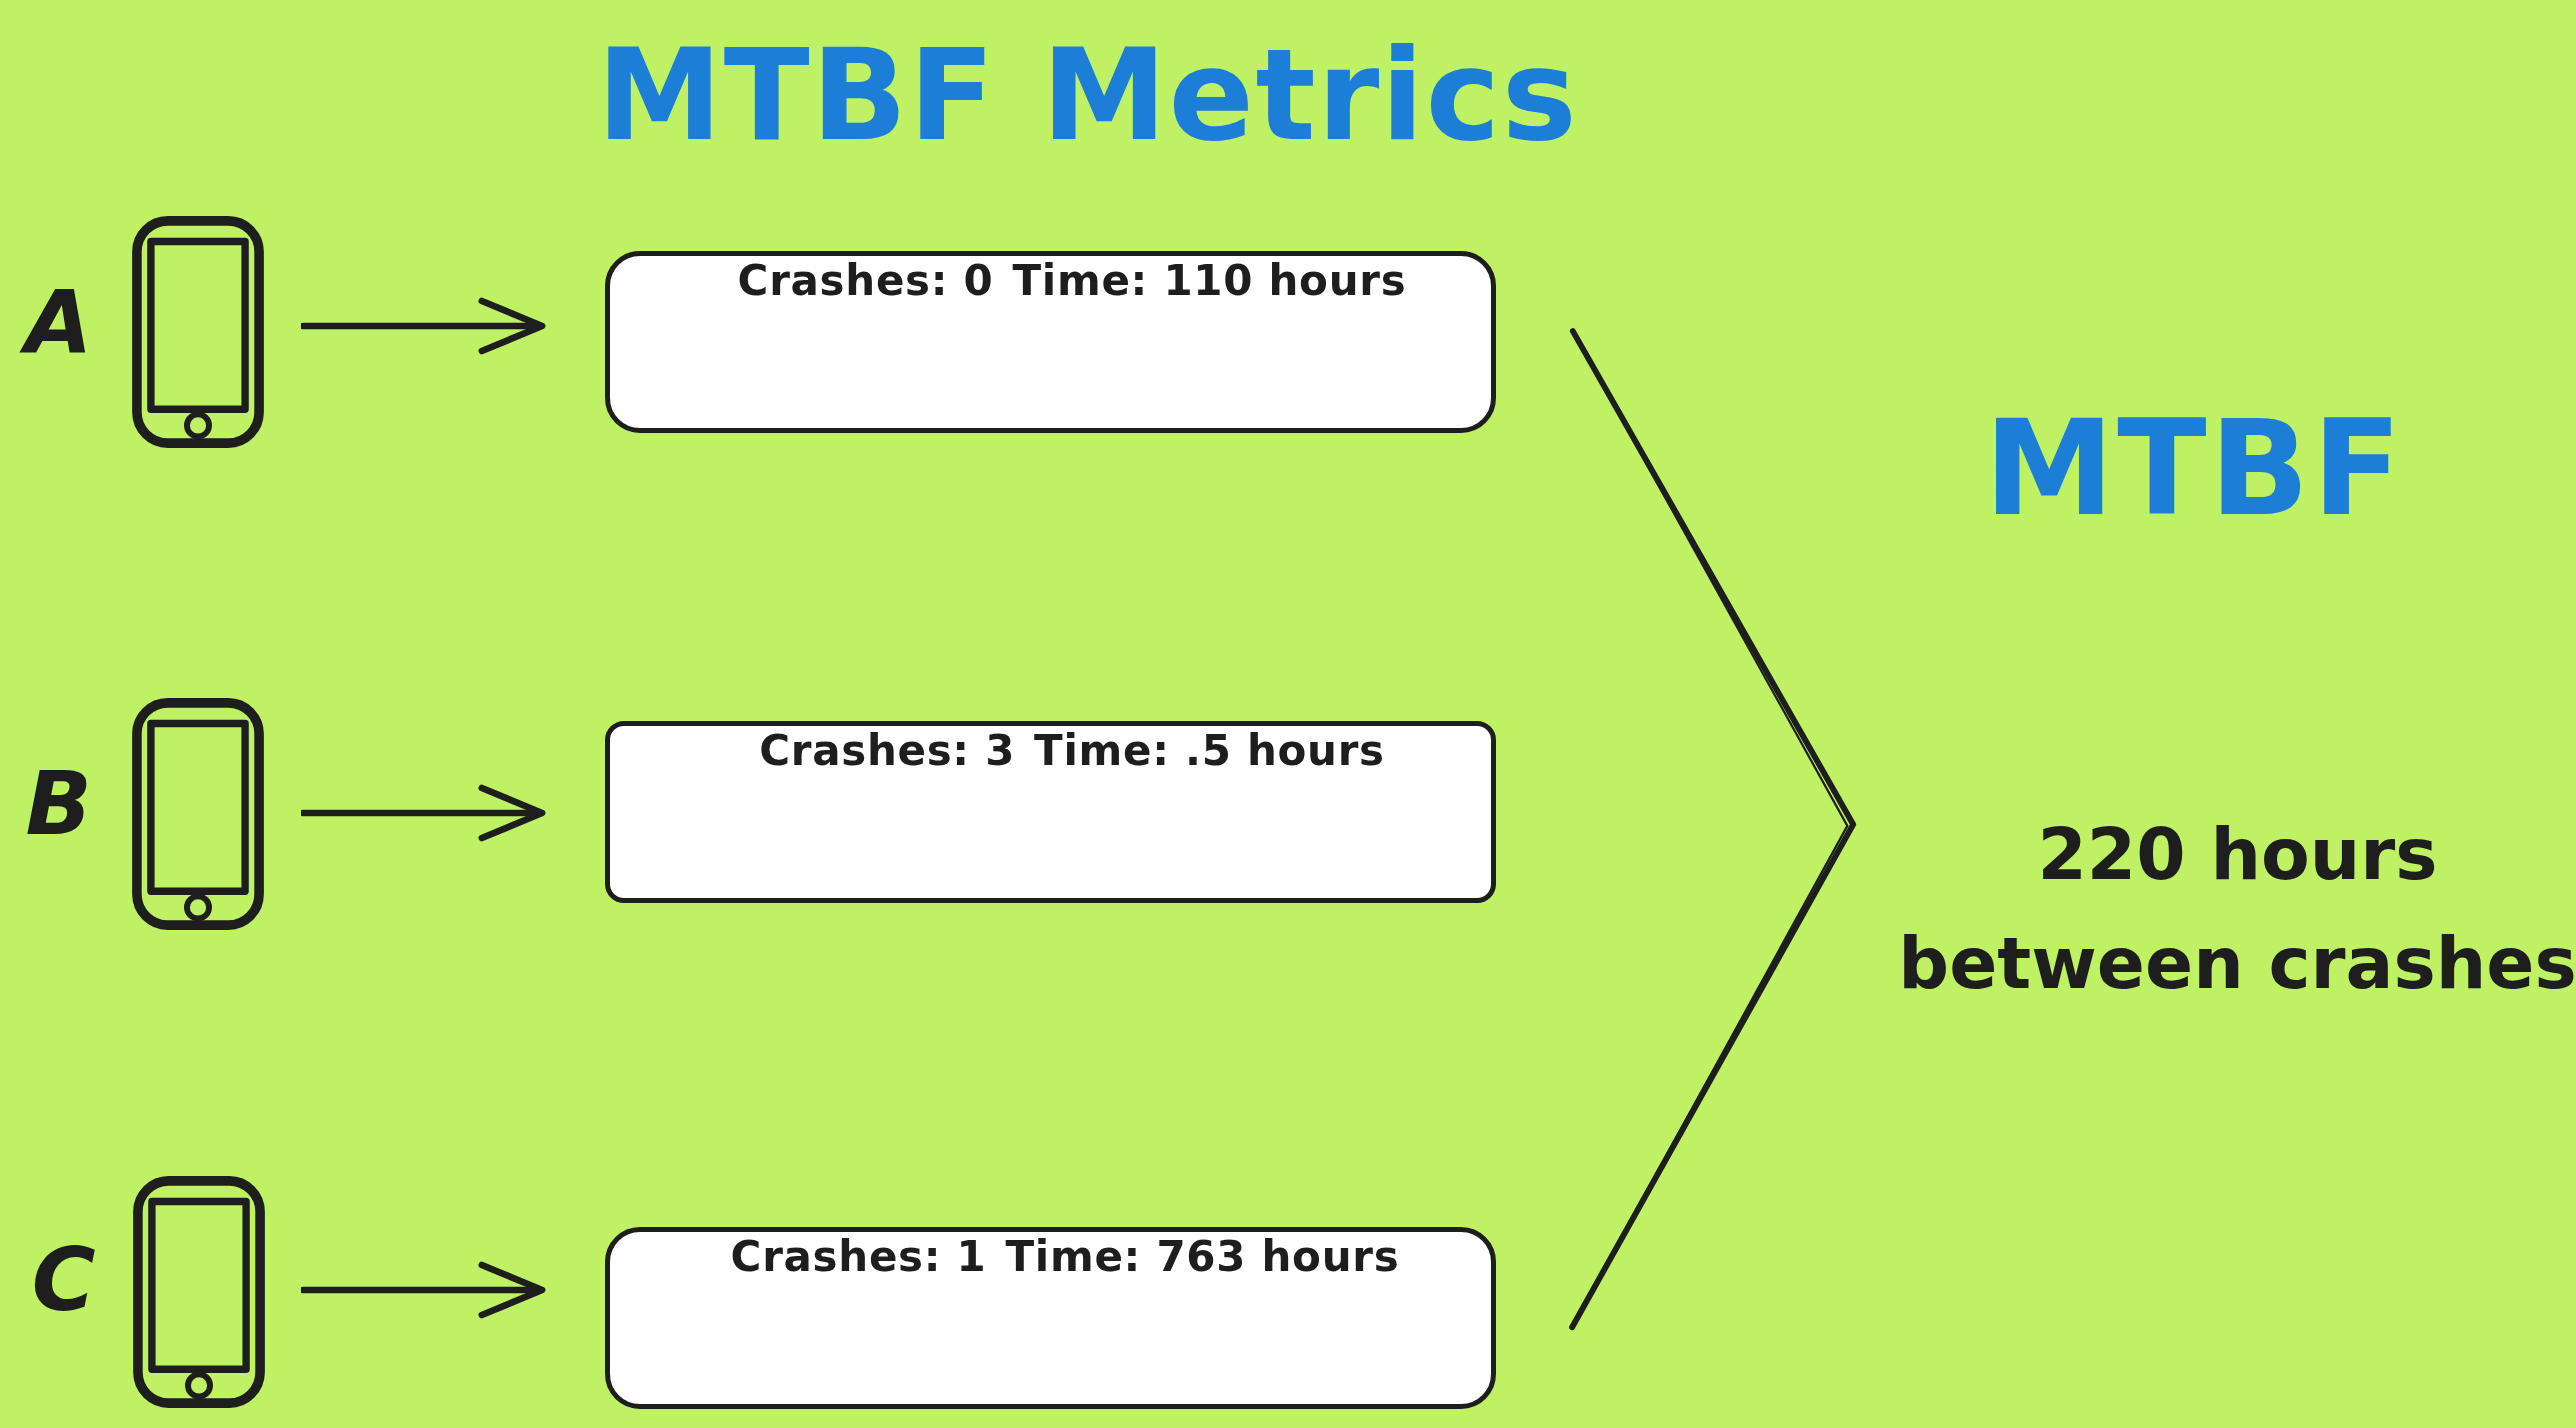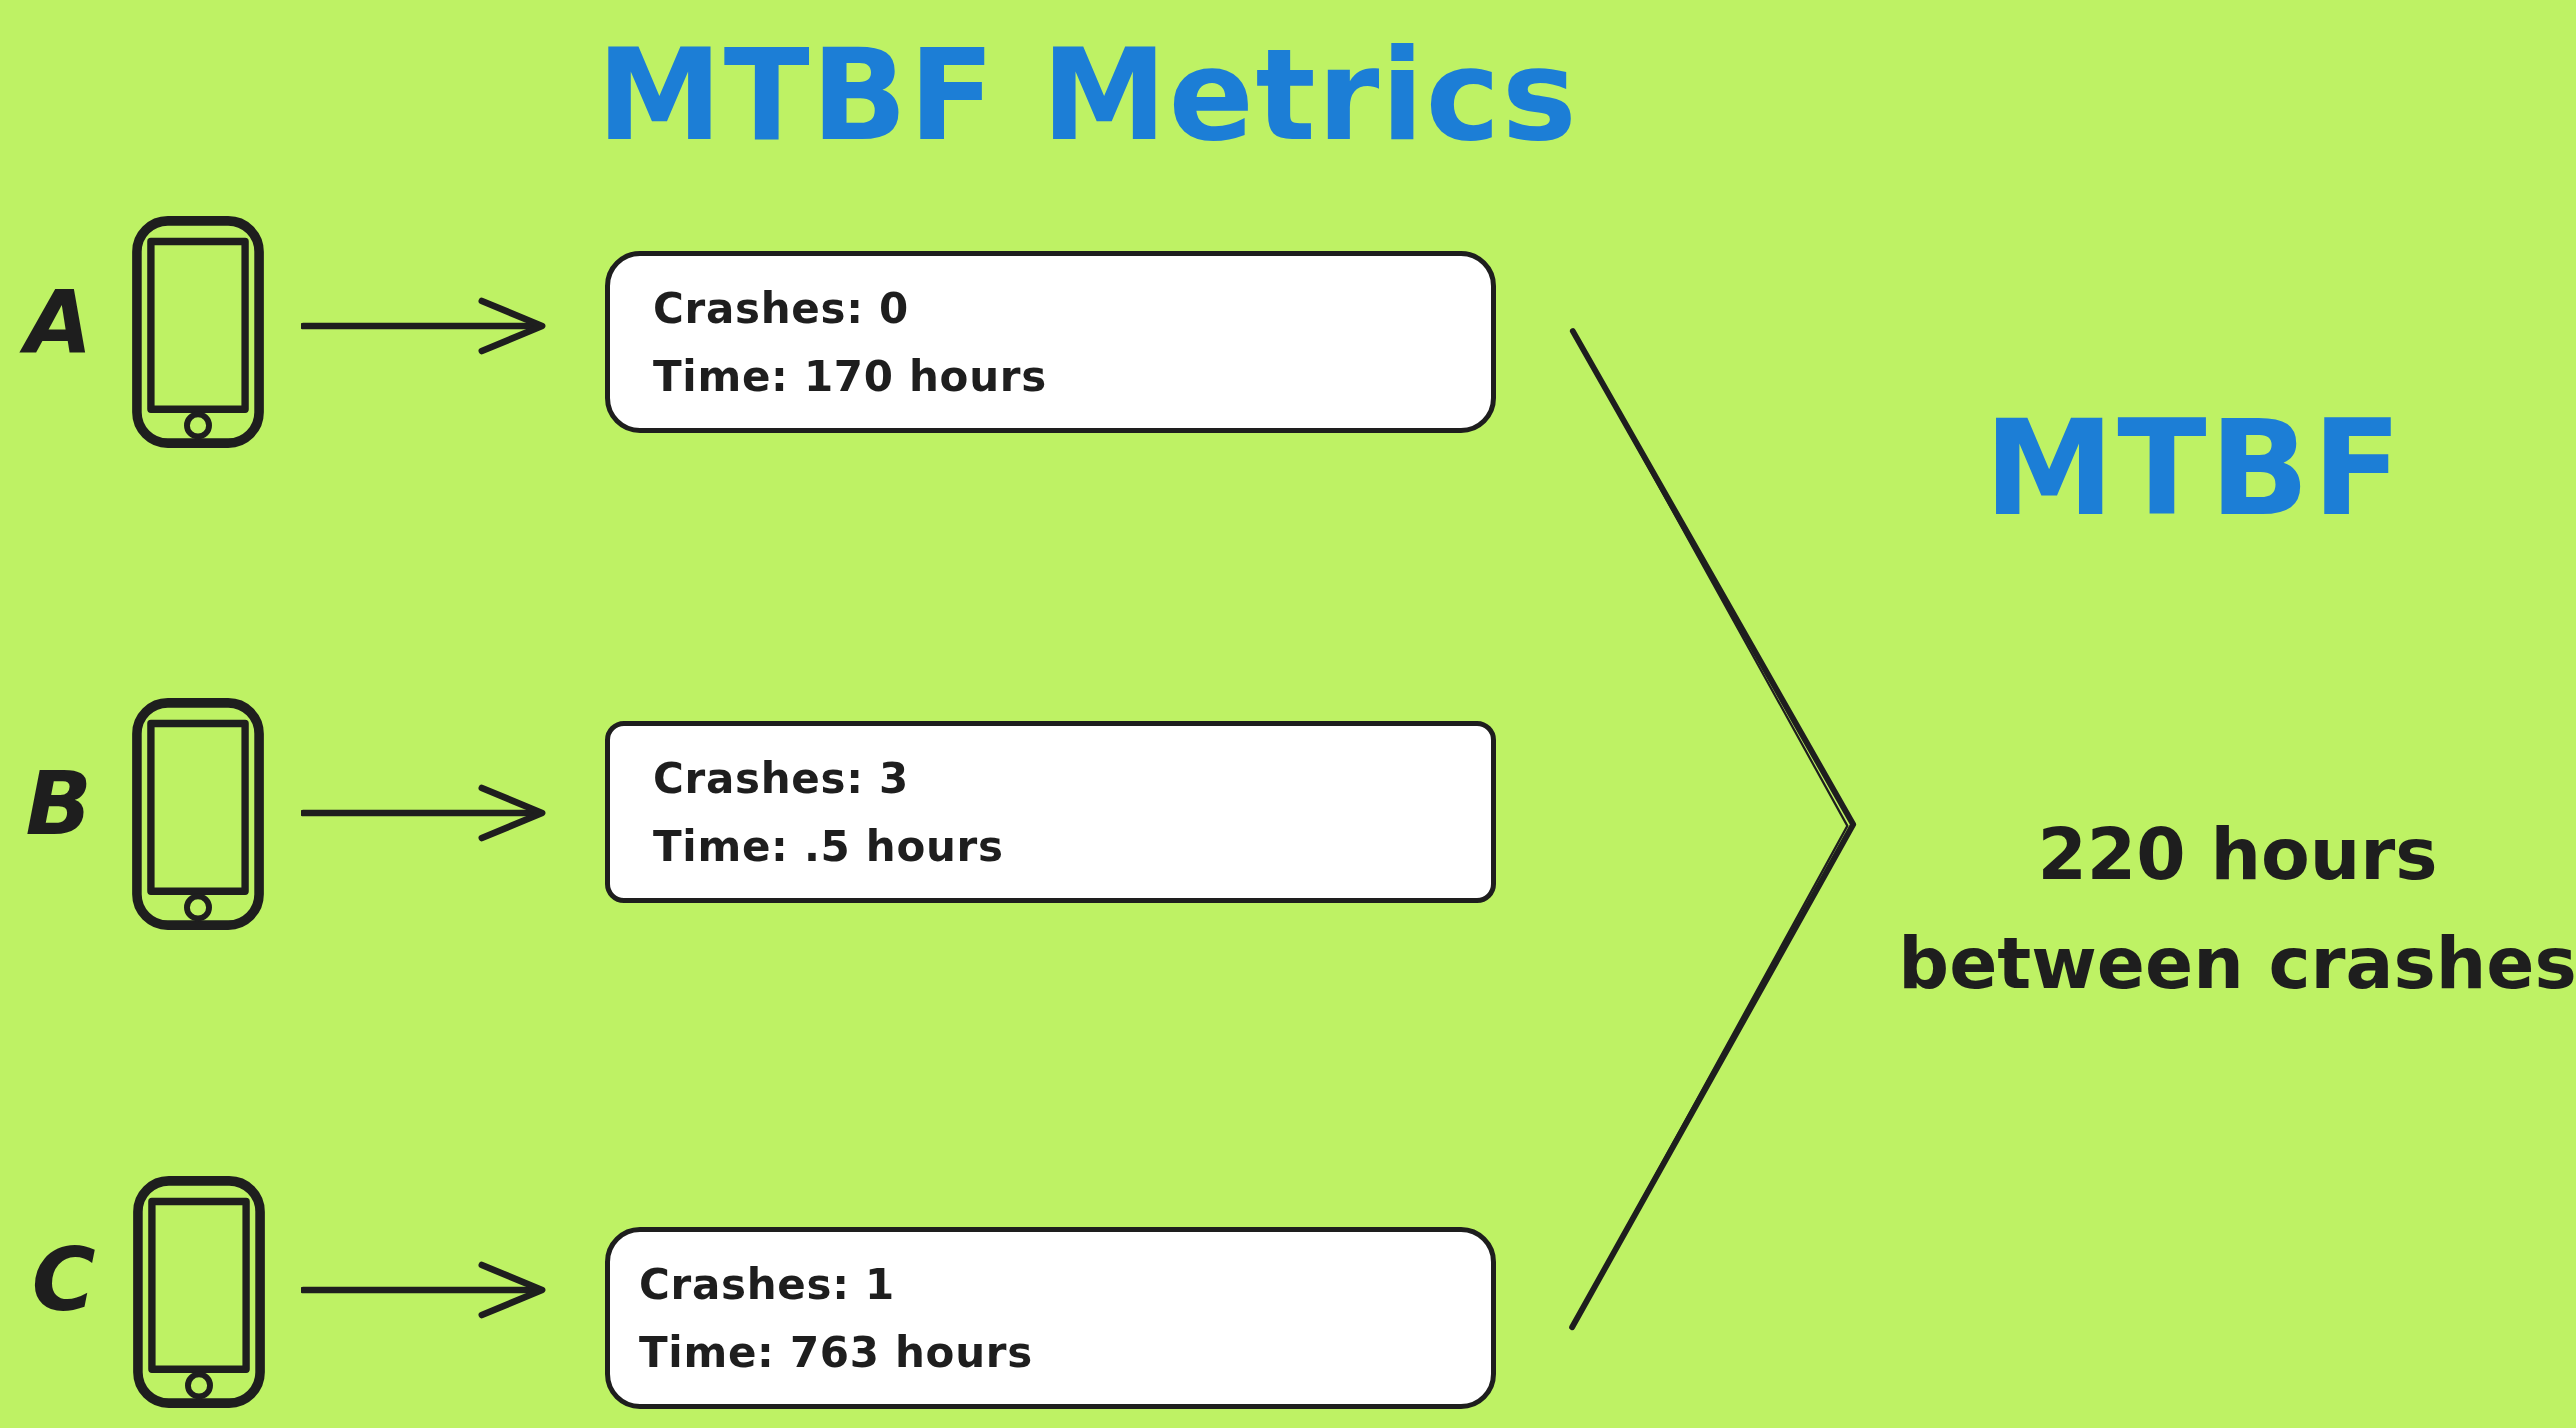--- a/index.html
+++ b/index.html
@@ -46,21 +46,21 @@
   .arrow-b { left: 301px; top: 782px; }
   .arrow-c { left: 301px; top: 1259px; }
 
   .metrics-box {
     width: 891px; height: 182px;
     border: 5.9px solid #1e1e1e;
     border-radius: 35px;
     background: #ffffff;
     box-sizing: border-box;
     display: flex;
-    flex-direction: column;
+    flex-direction: row;
     justify-content: center;
     padding-left: 43px;
     gap: 19px;
   }
   .box-a { left: 605px; top: 251px;  }
   .box-b { left: 605px; top: 721px; border-radius: 19px;  }
   .box-c { left: 605px; top: 1227px; padding-left: 29px; }
   .metrics-line {
     font-size: 42px;
     font-weight: bold;
@@ -104,21 +104,21 @@
     <rect class="ink" x="8" y="8" width="166" height="302" rx="42" stroke-width="13"></rect>
     <rect class="ink" x="27" y="36" width="128" height="228" stroke-width="10"></rect>
     <circle class="ink" cx="91" cy="286" r="15" stroke-width="8"></circle>
   </svg>
   <svg class="abs arrow arrow-a" viewBox="0 0 336 84">
     <line class="ink" x1="3" y1="42" x2="324" y2="42" stroke-width="9"></line>
     <polyline class="ink" points="246,8 328,42 246,76" stroke-width="9"></polyline>
   </svg>
   <div class="abs metrics-box box-a">
     <div class="metrics-line">Crashes: 0</div>
-    <div class="metrics-line">Time: 170 hours</div>
+    <div class="metrics-line">Time: 110 hours</div>
   </div>
 
   <div class="abs device-label label-b">B</div>
   <svg class="abs phone phone-b" viewBox="0 0 182 318">
     <rect class="ink" x="8" y="8" width="166" height="302" rx="42" stroke-width="13"></rect>
     <rect class="ink" x="27" y="36" width="128" height="228" stroke-width="10"></rect>
     <circle class="ink" cx="91" cy="286" r="15" stroke-width="8"></circle>
   </svg>
   <svg class="abs arrow arrow-b" viewBox="0 0 336 84">
     <line class="ink" x1="3" y1="42" x2="324" y2="42" stroke-width="9"></line>

